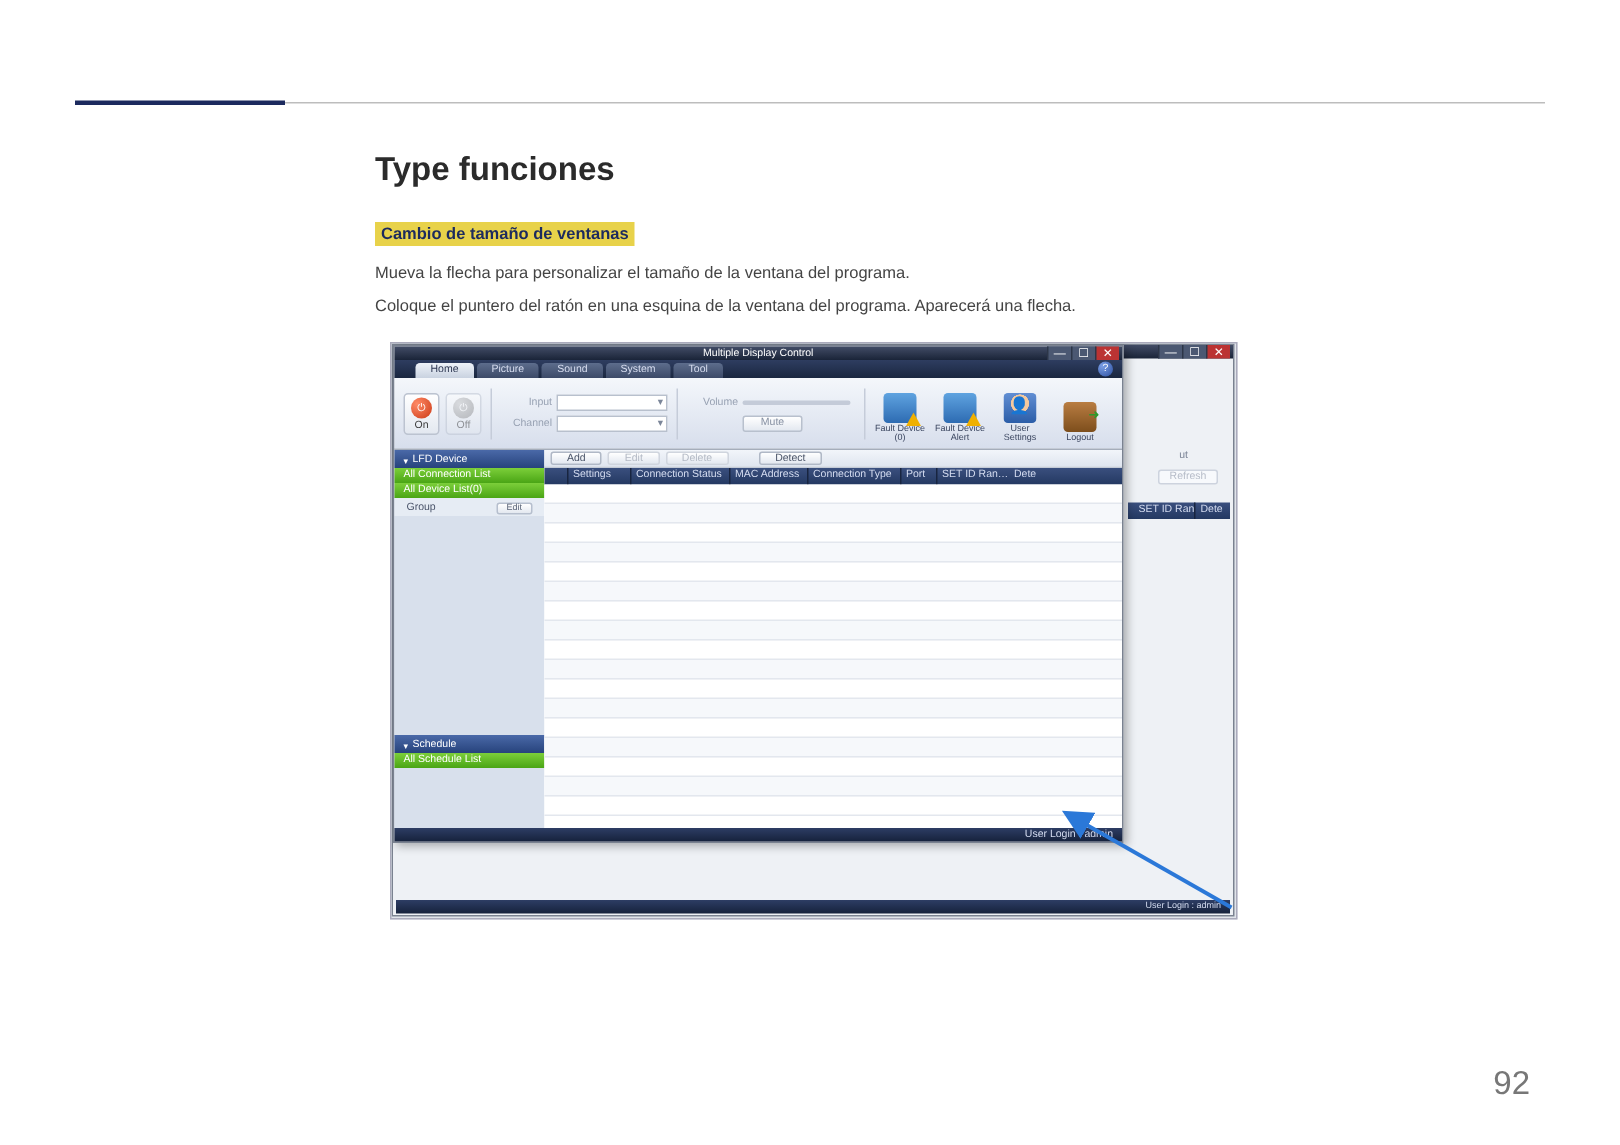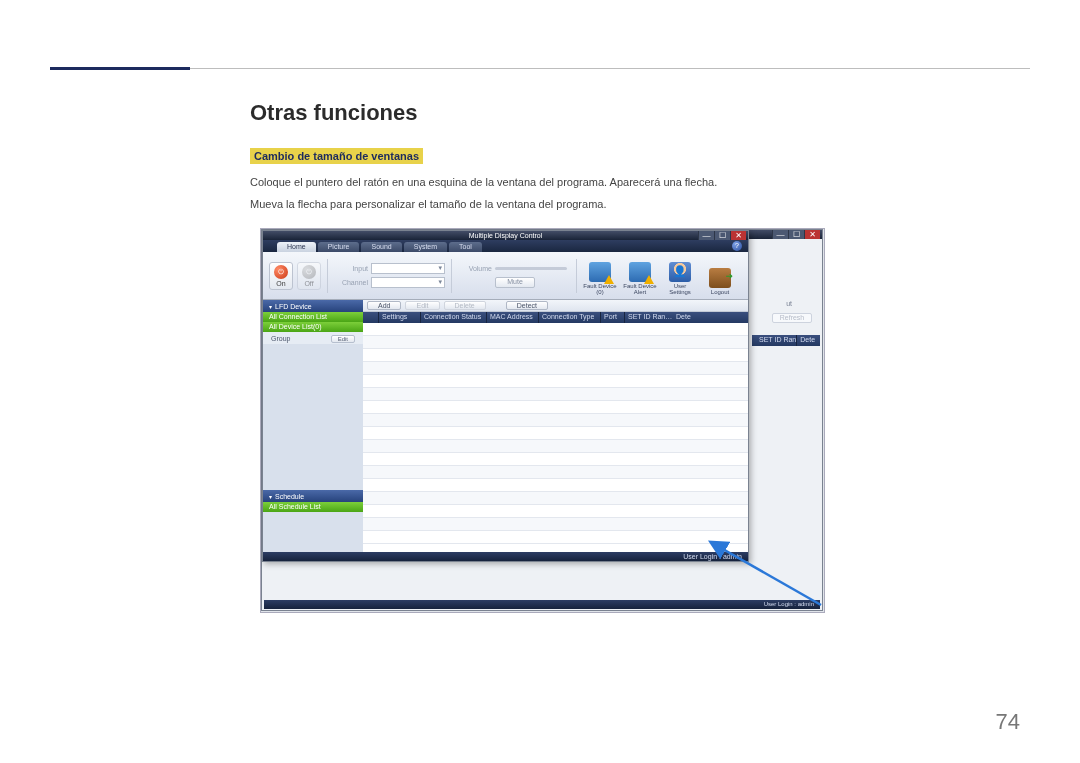--- a/index.html
+++ b/index.html
@@ -418,24 +418,24 @@
     color:#7b8496;
   }
 </style>
 </head>
 <body>
 
 <div class="top-rule"></div>
 <div class="top-accent"></div>
 
 <div class="content">
-  <h1 class="heading-1">Otras funciones</h1>
+  <h1 class="heading-1">Type funciones</h1>
   <div class="heading-2">Cambio de tamaño de ventanas</div>
+  <p class="body-text">Mueva la flecha para personalizar el tamaño de la ventana del programa.</p>
   <p class="body-text">Coloque el puntero del ratón en una esquina de la ventana del programa. Aparecerá una flecha.</p>
-  <p class="body-text">Mueva la flecha para personalizar el tamaño de la ventana del programa.</p>
 </div>
 
 <div class="screenshot-wrap">
 
   <div class="back-window">
     <div class="back-title">
       <div class="back-winctl">
         <div class="winbtn">—</div>
         <div class="winbtn">☐</div>
         <div class="winbtn red">✕</div>
@@ -584,13 +584,13 @@
     <defs>
       <marker id="ah" markerWidth="8" markerHeight="8" refX="2" refY="4" orient="auto">
         <path d="M0,0 L8,4 L0,8 z" fill="#2b78d8"></path>
       </marker>
     </defs>
     <line x1="135" y1="75" x2="35" y2="18" stroke="#2b78d8" stroke-width="2.5" marker-end="url(#ah)"></line>
   </svg>
 
 </div>
 
-<div class="page-number">74</div>
+<div class="page-number">92</div>
 
 </body></html>

